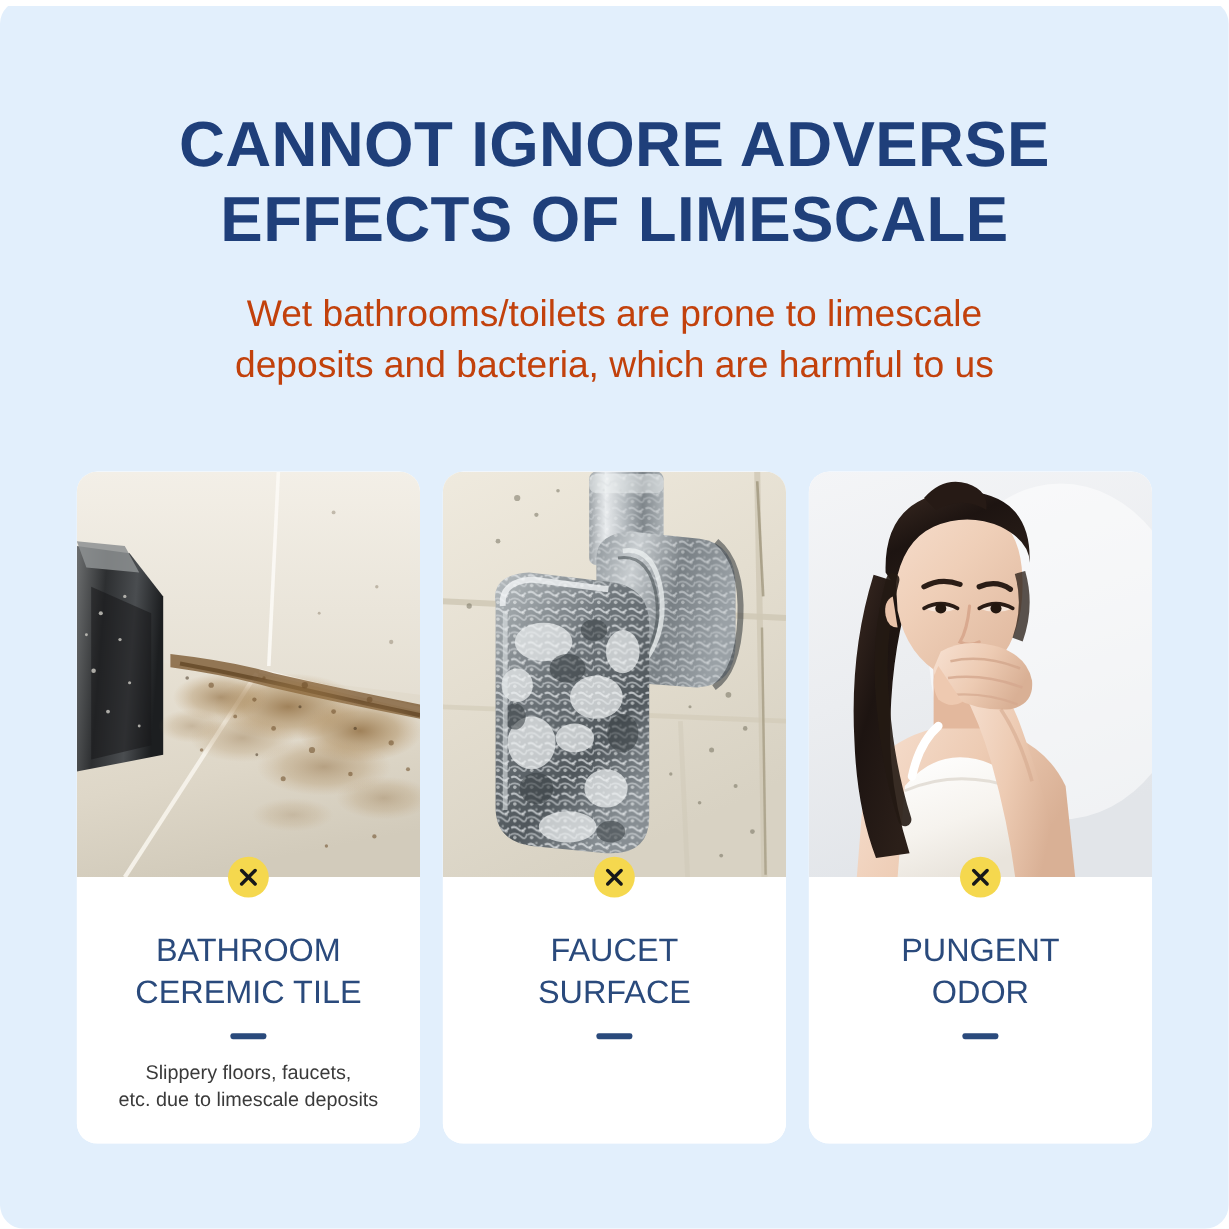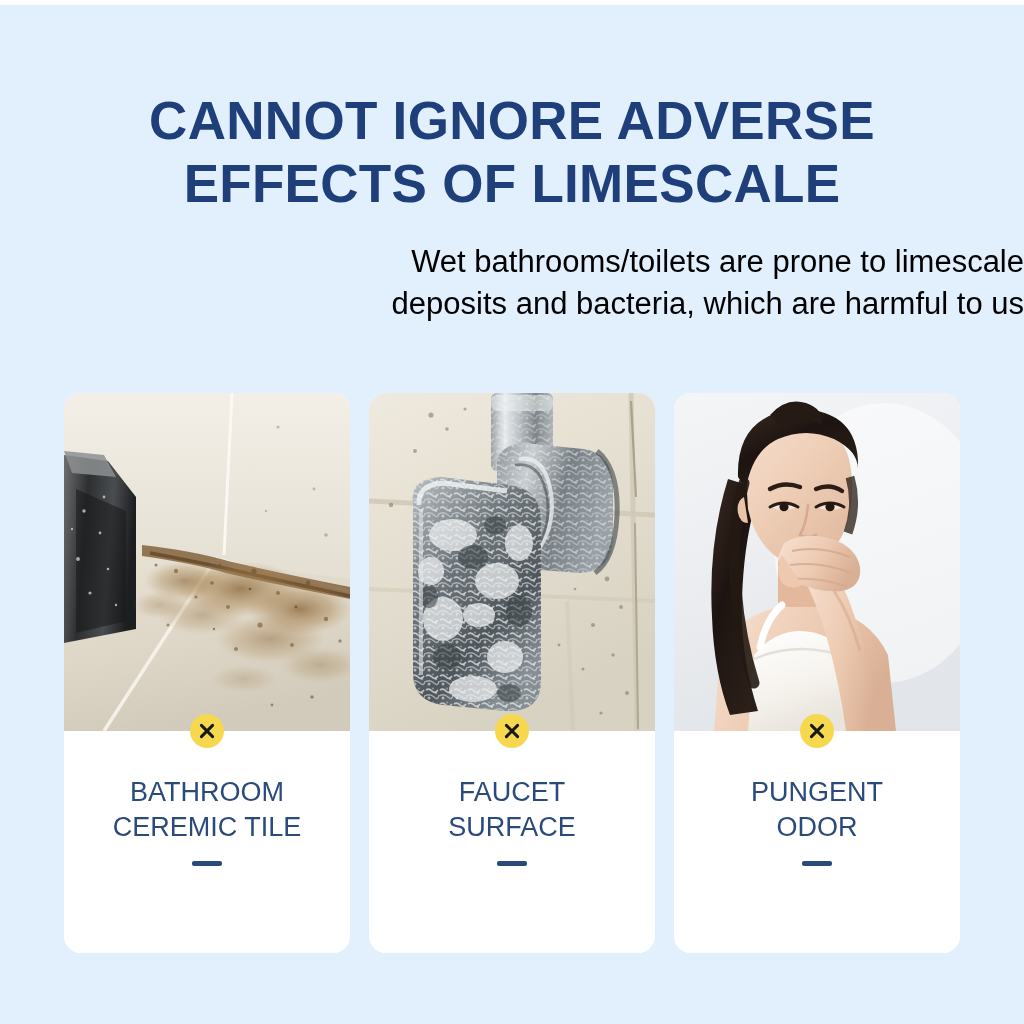--- a/index.html
+++ b/index.html
@@ -9,20 +9,21 @@
     background:#ffffff;
     font-family:"Liberation Sans", sans-serif;
     overflow:hidden;
   }
 
   #poster {
     position:relative;
     width:1024px; height:1024px;
     background:#e2effc;
     padding-top:5px;
+    border-radius:20px;
   }
   
   #top-strip {
     position:absolute; top:0; left:0;
     width:1024px; height:5px;
     background:#ffffff;
   }
 
   
   #header { padding-top:84px; text-align:center; }
@@ -31,26 +32,25 @@
     color:#1f3f7a;
     font-weight:bold;
     font-size:53px;
     line-height:63px;
     letter-spacing:0.3px;
     white-space:pre-line;
   }
 
   #subhead {
     margin-top:26px;
-    color:#000000;
+    color:#c2410c;
     font-size:31px;
     line-height:42px;
     font-weight:400;
     white-space:pre-line;
-    text-align:right;
   }
 
   
   #cards {
     position:absolute;
     top:393px; left:64px;
     width:896px; height:560px;
     display:flex;
     justify-content:space-between;
   }
@@ -240,20 +240,22 @@
           <svg width="18" height="18" viewBox="0 0 18 18" aria-hidden="true">
             <path d="M3.4 3.4 L14.6 14.6 M14.6 3.4 L3.4 14.6" stroke="#16181a" stroke-width="2.9" stroke-linecap="round"></path>
           </svg>
         </span>
       </div>
 
       <div class="card-body">
         <div class="card-title">BATHROOM
 CEREMIC TILE</div>
         <div class="divider"></div>
+        <div class="card-desc">Slippery floors, faucets,
+etc. due to limescale deposits</div>
       </div>
     </div>
 
     <div class="card">
       <div class="card-photo">
         <svg class="photo-svg" viewBox="0 0 286 338" preserveAspectRatio="xMidYMid slice" aria-hidden="true">
           <defs>
             <linearGradient id="bgTile2" x1="0" y1="0" x2="0.4" y2="1">
               <stop offset="0%" stop-color="#efeade"></stop>
               <stop offset="50%" stop-color="#e4ded0"></stop>

